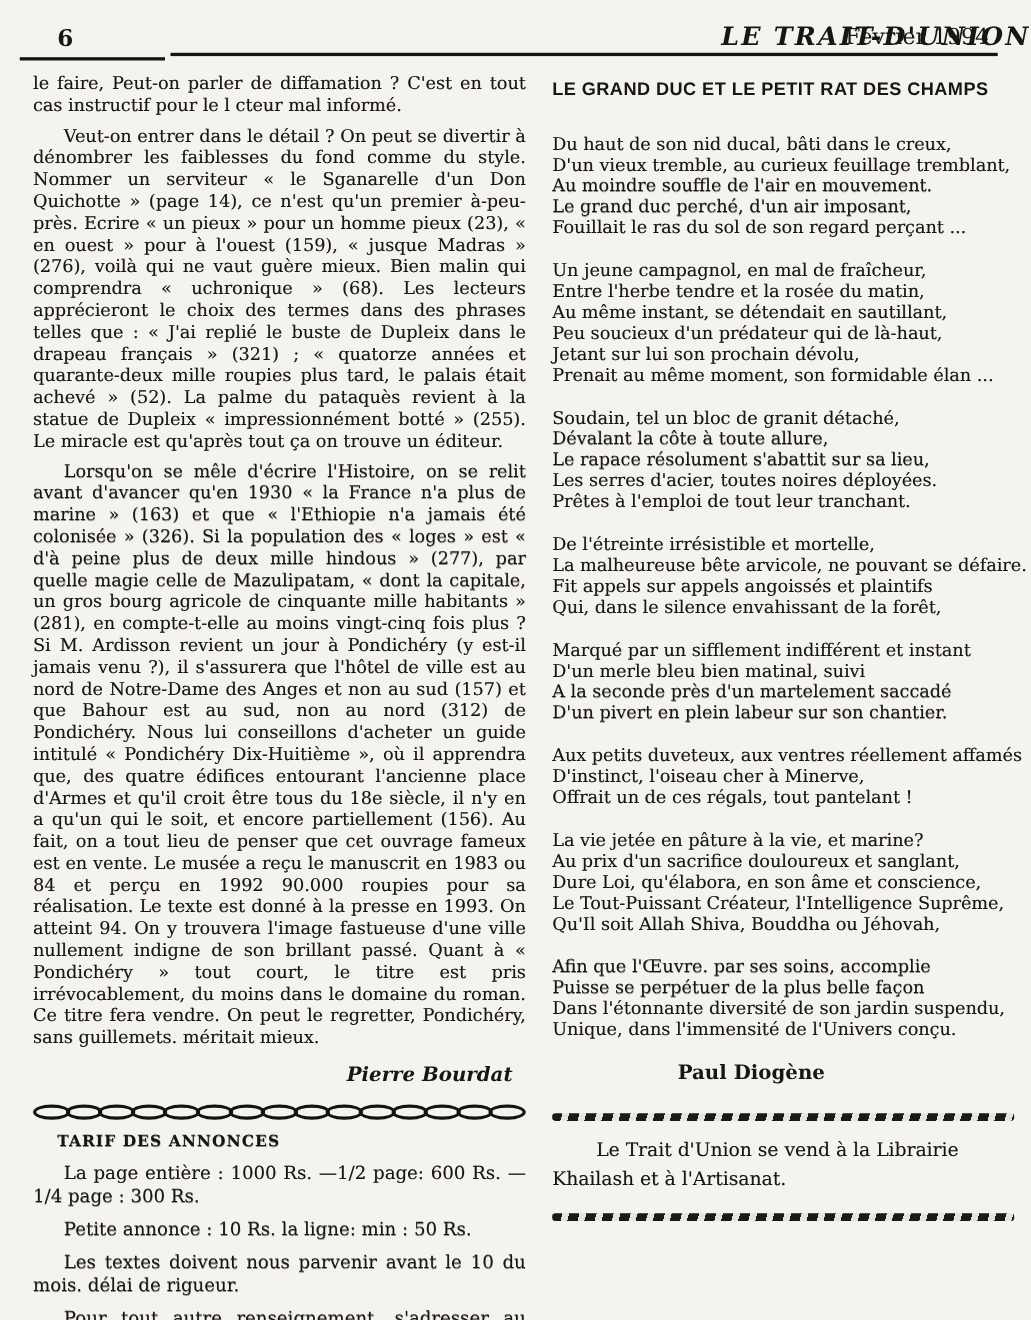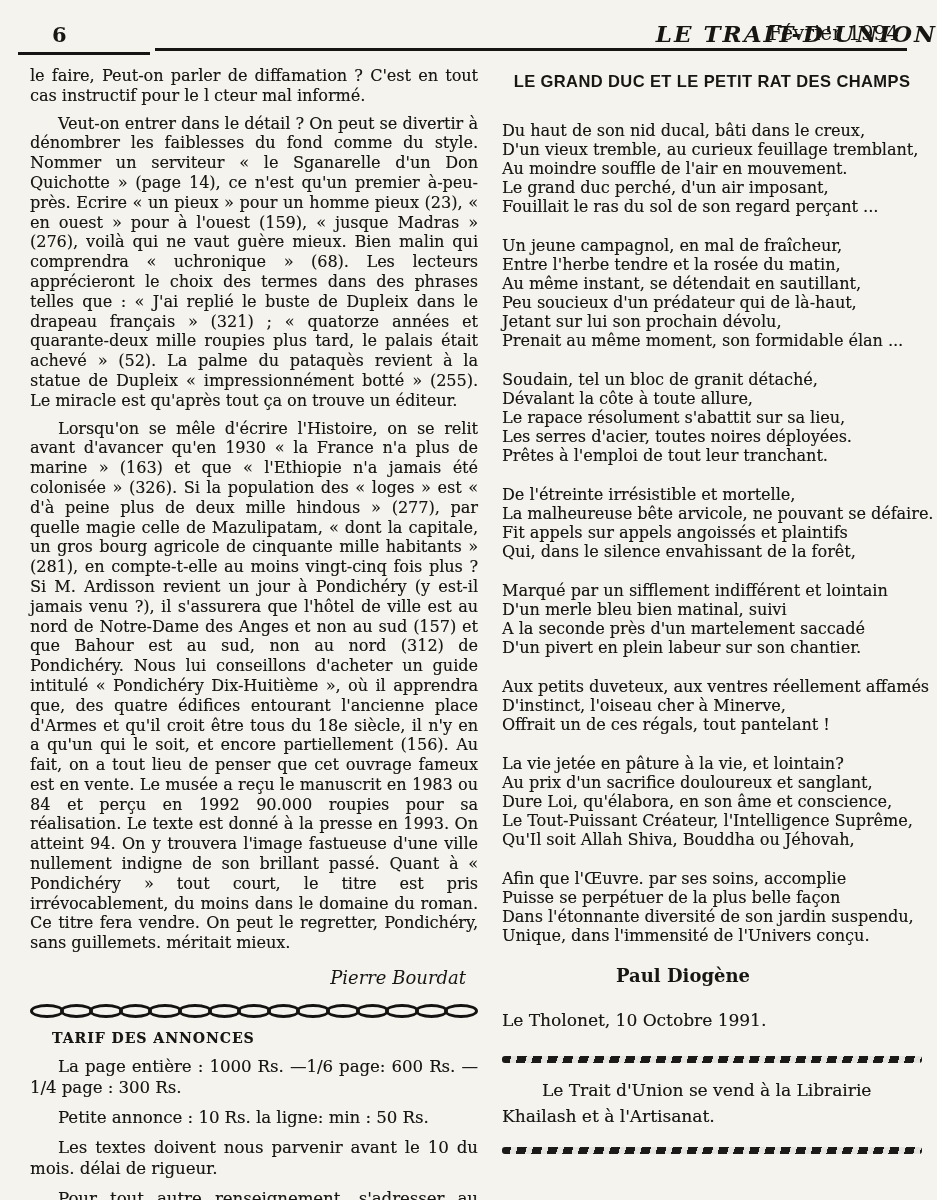--- a/index.html
+++ b/index.html
@@ -49,21 +49,21 @@
     line-height:19.8px;
     text-align:justify;
     text-shadow:0.25px 0.25px 0 rgba(24,22,19,0.45);
   }
   .article p.indent{text-indent:28px;}
   .article-signature{
     text-align:right;
     padding-right:12px;
     margin-top:14px;
     font-size:18px;
-    font-weight:normal;
+    font-weight:bold;
     font-style:italic;
   }
   
   .chain{
     display:flex;
     align-items:center;
     margin:16px 0 12px 0;
     height:14px;
   }
   .chain .link{
@@ -85,21 +85,21 @@
   .tarif p{
     margin:0 0 9px 0;
     font-size:16.5px;
     line-height:21px;
     text-align:justify;
     text-indent:28px;
     text-shadow:0.25px 0.25px 0 rgba(24,22,19,0.45);
   }
   
   .poem-title{
-    text-align:center;
+    text-align:left;
     font-family:"Liberation Sans", sans-serif;
     font-size:16.5px;
     font-weight:600;
     letter-spacing:0.4px;
     margin:6px 0 30px 0;
     white-space:nowrap;
   }
   .stanza{margin:0 0 20px 0;}
   .stanza .line{
     font-size:16px;
@@ -164,21 +164,21 @@
       <span class="link"></span>
       <span class="link"></span>
       <span class="link"></span>
       <span class="link"></span>
       <span class="link"></span>
       <span class="link"></span>
     </div>
 
   <div class="tarif">
     <div class="tarif-heading">TARIF DES ANNONCES</div>
-    <p>La page entière : 1000 Rs. —1/6 page: 600 Rs. —1/4 page : 300 Rs.</p>
+    <p>La page entière : 1000 Rs. —1/2 page: 600 Rs. —1/4 page : 300 Rs.</p>
     <p>Petite annonce : 10 Rs. la ligne: min : 50 Rs.</p>
     <p>Les textes doivent nous parvenir avant le 10 du mois. délai de rigueur.</p>
     <p>Pour tout autre renseignement, s'adresser au bureau du journal (Tél: 33688)</p>
   </div>
 </div>
 
 <div class="col-right">
   <div class="poem-title">LE GRAND DUC ET LE PETIT RAT DES CHAMPS</div>
 
   <div class="stanza">
@@ -203,43 +203,42 @@
       <div class="line">Les serres d'acier, toutes noires déployées.</div>
       <div class="line">Prêtes à l'emploi de tout leur tranchant.</div>
     </div>
   <div class="stanza">
       <div class="line">De l'étreinte irrésistible et mortelle,</div>
       <div class="line">La malheureuse bête arvicole, ne pouvant se défaire.</div>
       <div class="line">Fit appels sur appels angoissés et plaintifs</div>
       <div class="line">Qui, dans le silence envahissant de la forêt,</div>
     </div>
   <div class="stanza">
-      <div class="line">Marqué par un sifflement indifférent et lointain</div>
+      <div class="line">Marqué par un sifflement indifférent et instant</div>
       <div class="line">D'un merle bleu bien matinal, suivi</div>
       <div class="line">A la seconde près d'un martelement saccadé</div>
       <div class="line">D'un pivert en plein labeur sur son chantier.</div>
     </div>
   <div class="stanza">
       <div class="line">Aux petits duveteux, aux ventres réellement affamés</div>
       <div class="line">D'instinct, l'oiseau cher à Minerve,</div>
       <div class="line">Offrait un de ces régals, tout pantelant !</div>
     </div>
   <div class="stanza">
-      <div class="line">La vie jetée en pâture à la vie, et lointain?</div>
+      <div class="line">La vie jetée en pâture à la vie, et marine?</div>
       <div class="line">Au prix d'un sacrifice douloureux et sanglant,</div>
       <div class="line">Dure Loi, qu'élabora, en son âme et conscience,</div>
       <div class="line">Le Tout-Puissant Créateur, l'Intelligence Suprême,</div>
       <div class="line">Qu'Il soit Allah Shiva, Bouddha ou Jéhovah,</div>
     </div>
   <div class="stanza">
       <div class="line">Afin que l'Œuvre. par ses soins, accomplie</div>
       <div class="line">Puisse se perpétuer de la plus belle façon</div>
       <div class="line">Dans l'étonnante diversité de son jardin suspendu,</div>
       <div class="line">Unique, dans l'immensité de l'Univers conçu.</div>
     </div>
 
   <div class="poem-signature">Paul Diogène</div>
-  <div class="dateline">Le Tholonet, 10 Octobre 1991.</div>
 
   <div class="wavy"></div>
   <p class="notice">Le Trait d'Union se vend à la Librairie Khailash et à l'Artisanat.</p>
   <div class="wavy" style="margin-top:18px;"></div>
 </div>
 
 </body></html>

